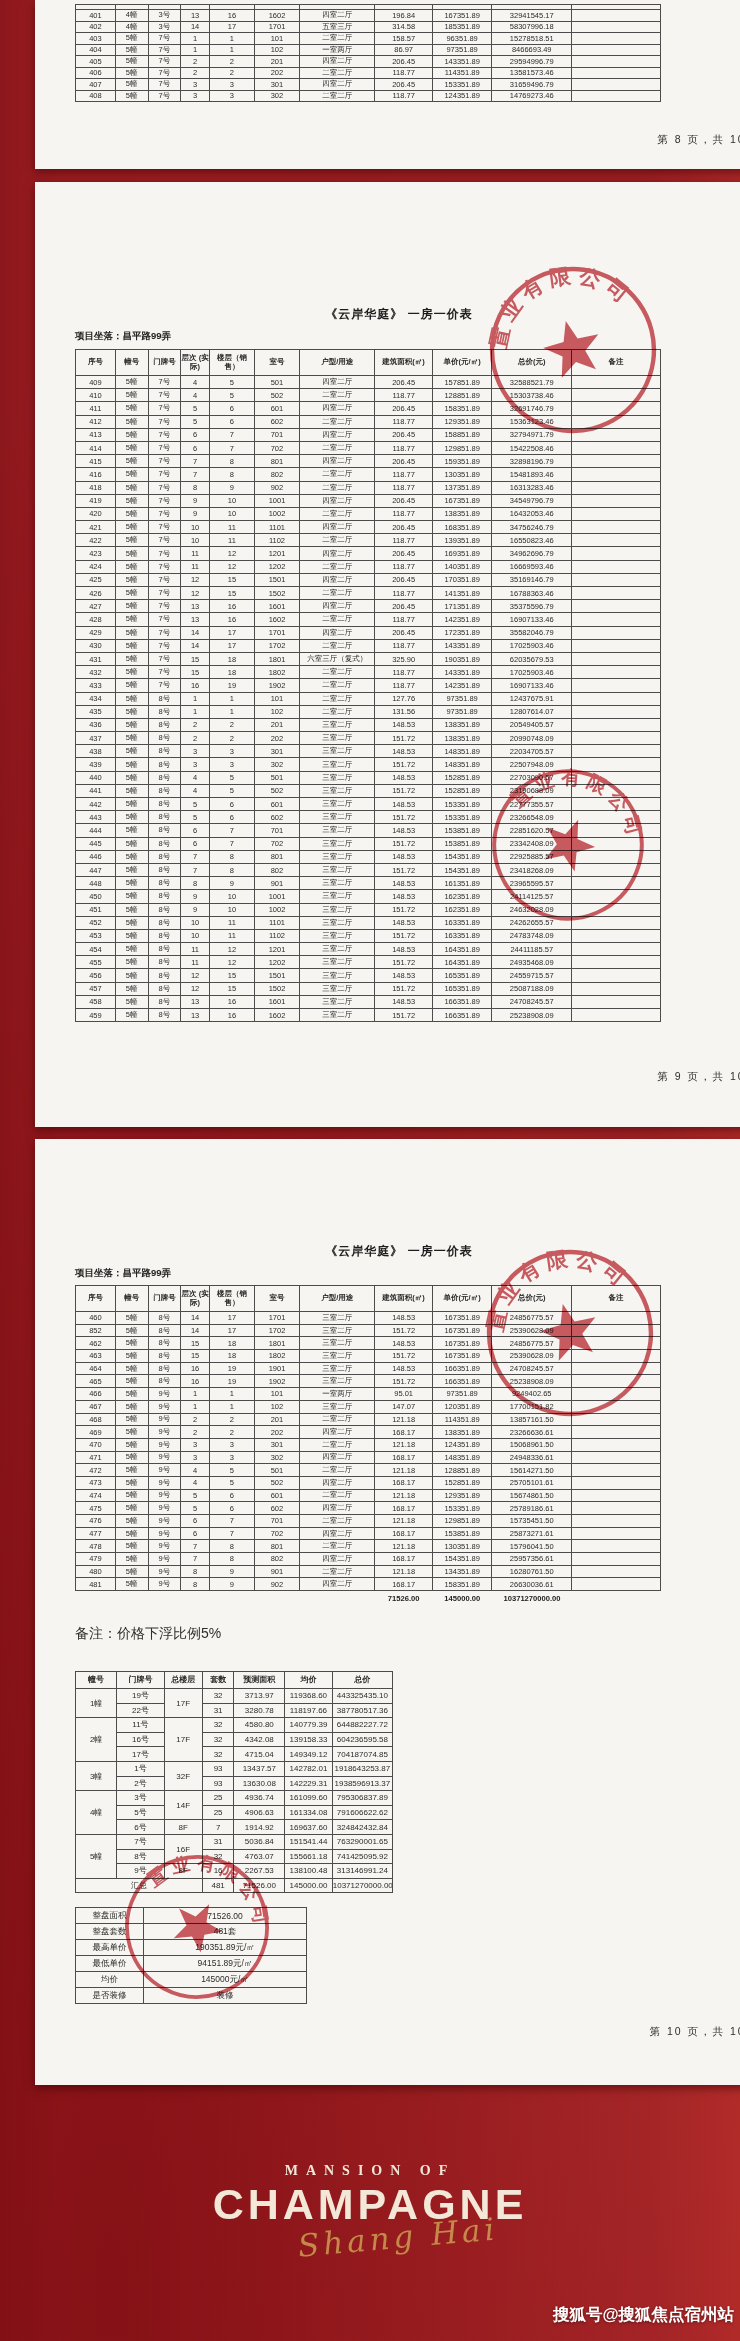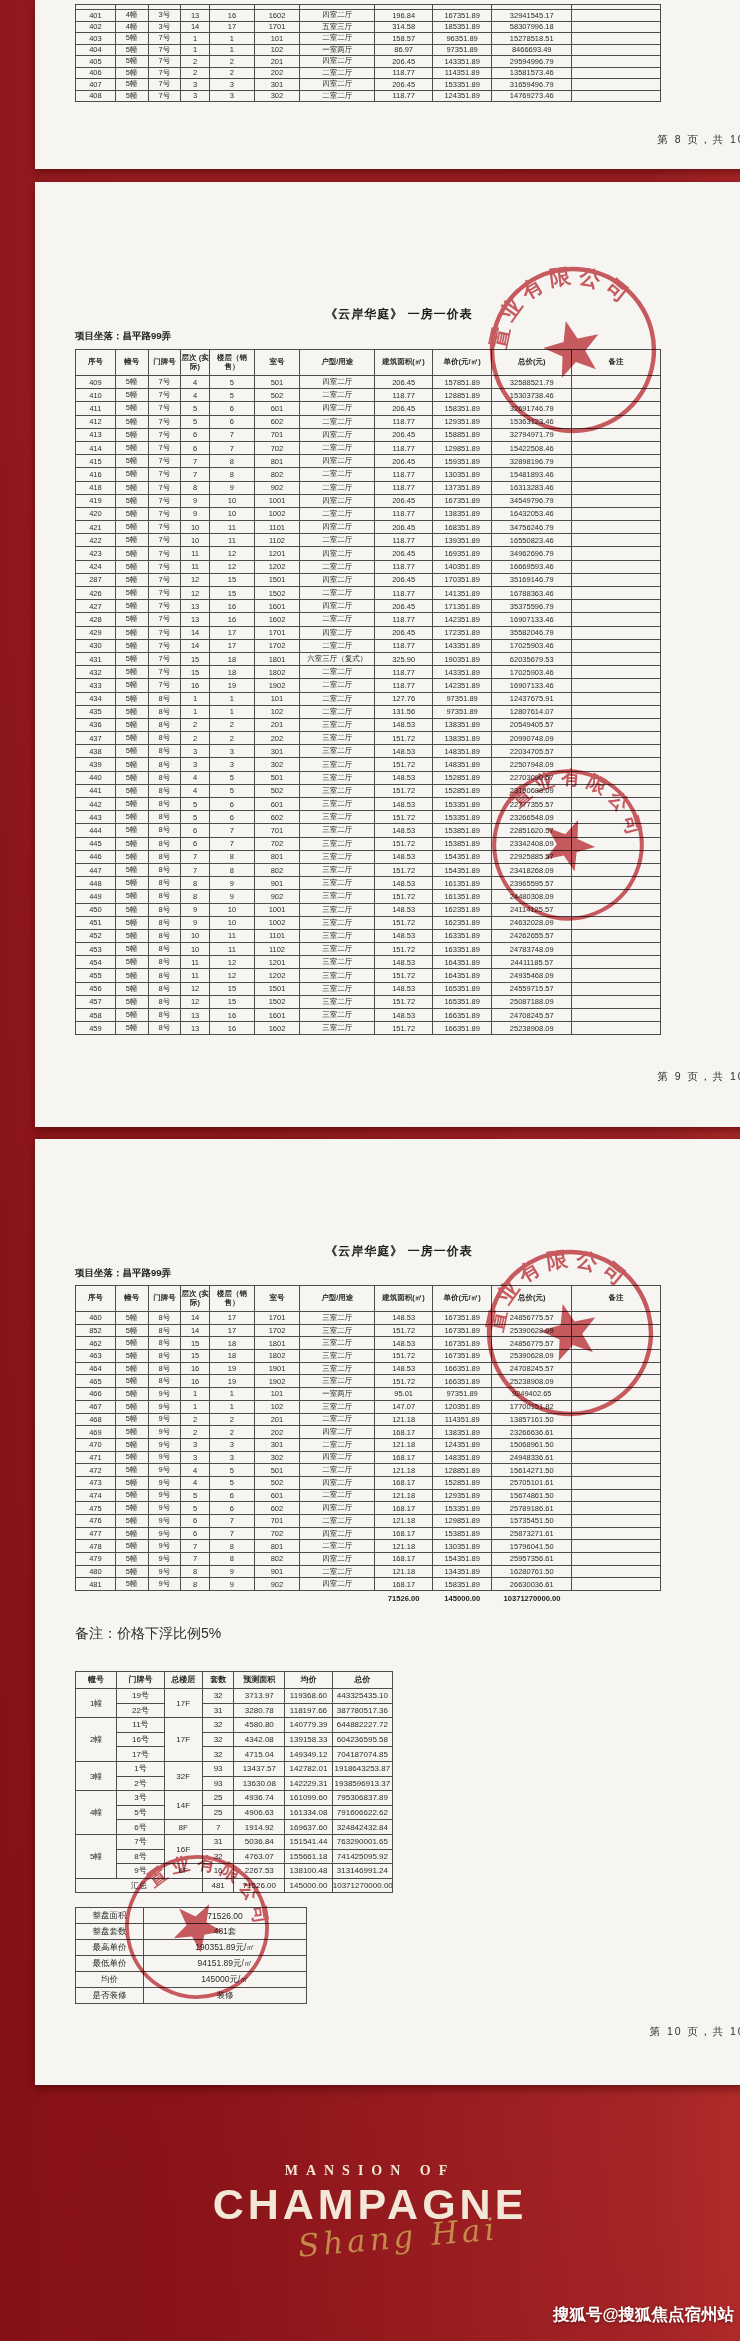--- a/index.html
+++ b/index.html
@@ -413,21 +413,21 @@
             <td>11</td>
             <td>12</td>
             <td>1202</td>
             <td>二室二厅</td>
             <td>118.77</td>
             <td>140351.89</td>
             <td>16669593.46</td>
             <td></td>
           </tr>
           <tr>
-            <td>287</td>
+            <td>425</td>
             <td>5幢</td>
             <td>7号</td>
             <td>12</td>
             <td>15</td>
             <td>1501</td>
             <td>四室二厅</td>
             <td>206.45</td>
             <td>170351.89</td>
             <td>35169146.79</td>
             <td></td>
@@ -722,33 +722,20 @@
             <td>448</td>
             <td>5幢</td>
             <td>8号</td>
             <td>8</td>
             <td>9</td>
             <td>901</td>
             <td>三室二厅</td>
             <td>148.53</td>
             <td>161351.89</td>
             <td>23965595.57</td>
-            <td></td>
-          </tr>
-          <tr>
-            <td>449</td>
-            <td>5幢</td>
-            <td>8号</td>
-            <td>8</td>
-            <td>9</td>
-            <td>902</td>
-            <td>三室二厅</td>
-            <td>151.72</td>
-            <td>161351.89</td>
-            <td>24480308.09</td>
             <td></td>
           </tr>
           <tr>
             <td>450</td>
             <td>5幢</td>
             <td>8号</td>
             <td>9</td>
             <td>10</td>
             <td>1001</td>
             <td>三室二厅</td>

